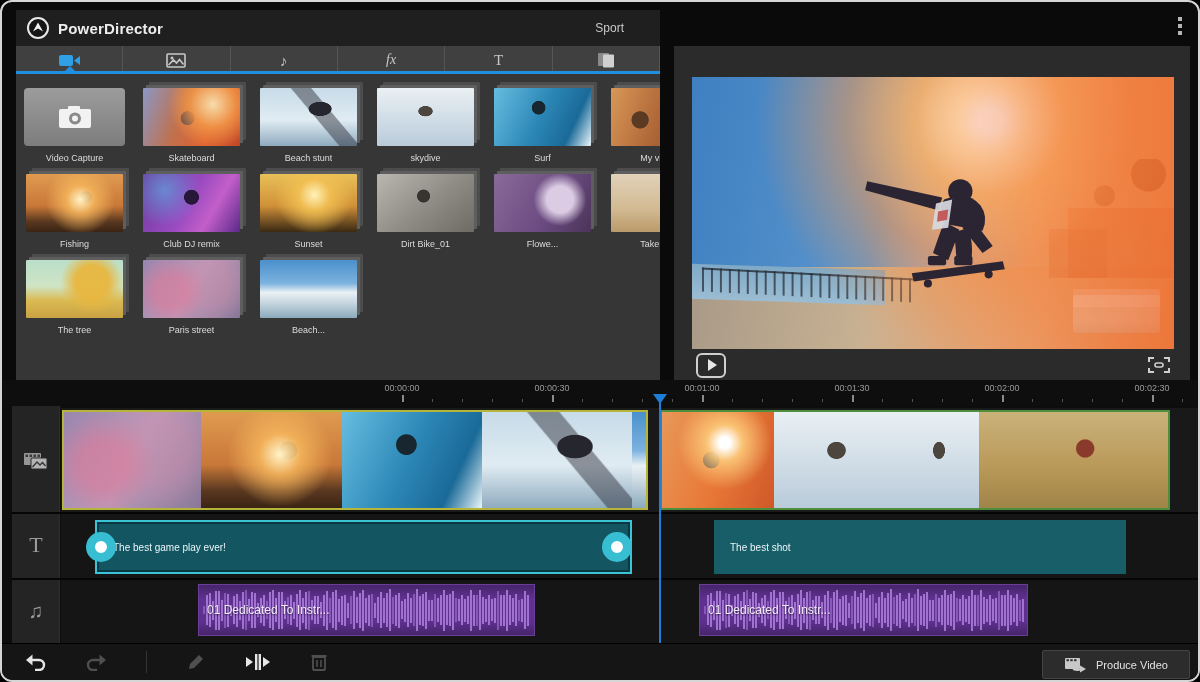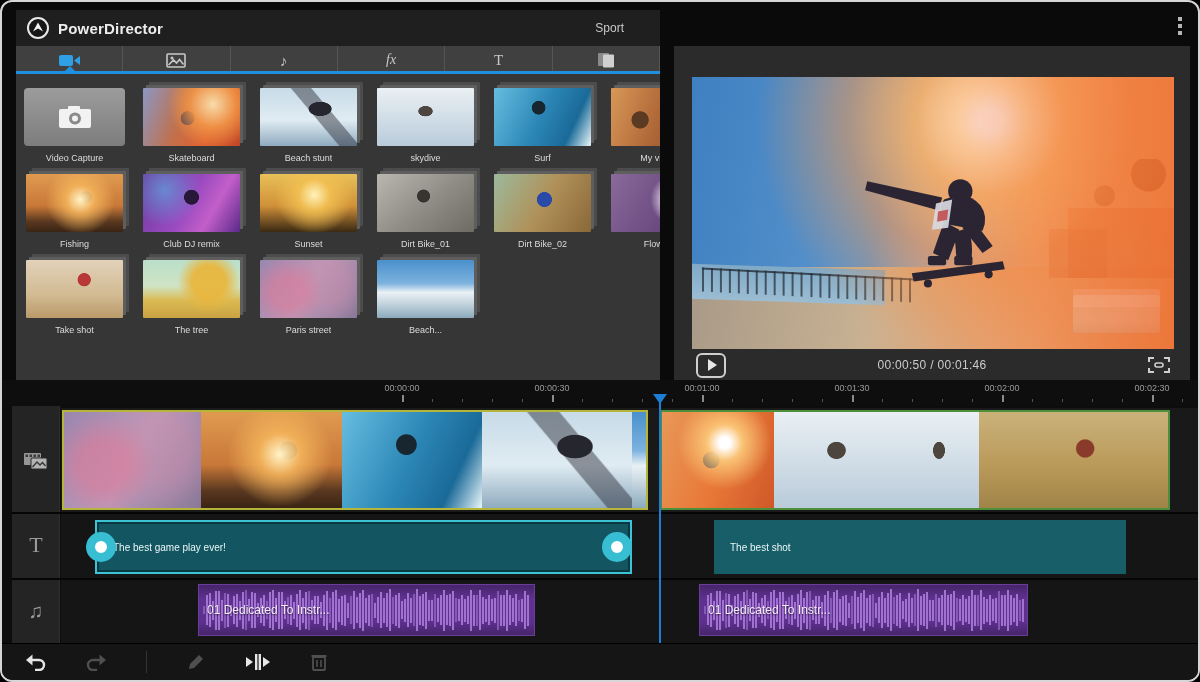--- a/index.html
+++ b/index.html
@@ -208,24 +208,20 @@
           <div class="th th-clubdj"></div>
           <div class="lbl">Club DJ remix</div>
         </div>
         <div class="cell">
           <div class="th th-sunset"></div>
           <div class="lbl">Sunset</div>
         </div>
         <div class="cell">
           <div class="th th-dirtbike1"></div>
           <div class="lbl">Dirt Bike_01</div>
-        </div>
-        <div class="cell">
-          <div class="th th-dirtbike2"></div>
-          <div class="lbl">Dirt Bike_02</div>
         </div>
         <div class="cell">
           <div class="th th-flowers"></div>
           <div class="lbl">Flowe...</div>
         </div>
         <div class="cell">
           <div class="th th-takeshot"></div>
           <div class="lbl">Take shot</div>
         </div>
         <div class="cell">
@@ -270,21 +266,20 @@
           <circle cx="136" cy="132" r="4"></circle>
         </g>
         <polygon points="84,62 100,58 96,86 80,88" fill="#d8d9e0" opacity="0.92"></polygon>
         <polygon points="86,70 96,68 95,78 85,80" fill="#c04848" opacity="0.85"></polygon>
       </svg>
     </div>
     <div class="pvctrl">
       <div class="playbtn">
           <div class="playtri"></div>
         </div>
-      <div class="pvtime">00:00:50 / 00:01:46</div>
       <div class="fsbtn">
         <svg width="22" height="18" viewBox="0 0 22 18">
           <path d="M1 6 V2 H6 M16 2 H21 V6 M21 12 V16 H16 M6 16 H1 V12" fill="none" stroke="#cfcfcf" stroke-width="2"></path>
           <rect x="7" y="7" width="8" height="4" rx="2" fill="none" stroke="#cfcfcf" stroke-width="1.6"></rect>
         </svg>
       </div>
     </div>
   </div>
 
   <div class="ruler">
@@ -628,14 +623,25 @@
       </svg>
     </div>
     <div class="tbtn">
       <svg width="16" height="18" viewBox="0 0 16 18">
         <rect x="2" y="4" width="12" height="13" rx="1" fill="none" stroke="#4f4f4f" stroke-width="1.8"></rect>
         <rect x="0.5" y="2" width="15" height="2" fill="#4f4f4f"></rect>
         <rect x="5.2" y="7" width="1.6" height="7" fill="#4f4f4f"></rect>
         <rect x="9.2" y="7" width="1.6" height="7" fill="#4f4f4f"></rect>
       </svg>
     </div>
+    <div class="btn produce">
+      <svg width="22" height="18" viewBox="0 0 22 18">
+        <rect x="1" y="2" width="15" height="11" rx="1" fill="#c8c8c8"></rect>
+        <rect x="2.5" y="3.2" width="2.4" height="2" fill="#2c2c2c"></rect>
+          <rect x="6.3" y="3.2" width="2.4" height="2" fill="#2c2c2c"></rect>
+          <rect x="10.1" y="3.2" width="2.4" height="2" fill="#2c2c2c"></rect>
+        <path d="M9 13 q5 2 8 0" fill="none" stroke="#c8c8c8" stroke-width="2"></path>
+        <polygon points="16,9.5 22,13 16,16.5" fill="#c8c8c8"></polygon>
+      </svg>
+      <span>Produce Video</span>
+    </div>
   </div>
 </div>
 
 </body></html>

